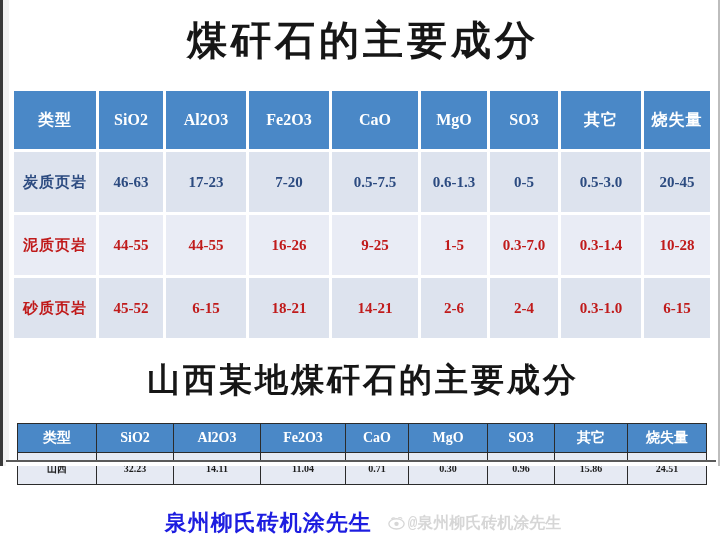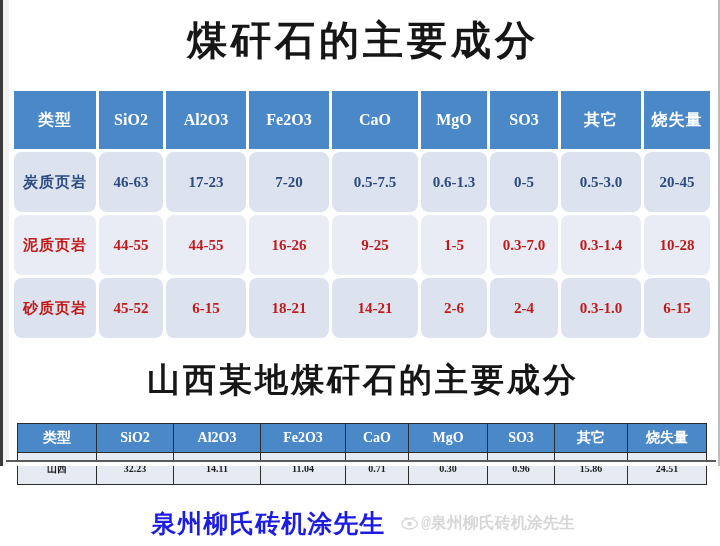--- a/index.html
+++ b/index.html
@@ -73,21 +73,20 @@
   }
   .table1 th {
     height: 58px;
     background: #4a88c7;
     color: #ffffff;
     font-size: 16px;
   }
   .table1 tbody td {
     height: 60px;
     font-size: 15px;
-    border-radius: 8px;
   }
   .row-a td { background: #dde3ee; color: #2c4b80; }
   .row-b td { background: #e9ecf5; color: #c01b1b; }
   .row-c td { background: #dde3ee; color: #c01b1b; }
   .t1-c0 { width: 82px; }
   .t1-c1 { width: 64px; }
   .t1-c2 { width: 80px; }
   .t1-c3 { width: 80px; }
   .t1-c4 { width: 86px; }
   .t1-c5 { width: 66px; }
@@ -143,21 +142,21 @@
     top: 502px;
     width: 720px;
     height: 42px;
     display: flex;
     align-items: center;
     justify-content: center;
     gap: 16px;
   }
   .footer-brand {
     font-family: Liberation Mono, monospace;
-    font-size: 25px;
+    font-size: 22px;
     font-weight: bold;
     color: #1d1de0;
     letter-spacing: 1px;
     white-space: nowrap;
   }
   .watermark {
     display: flex;
     align-items: center;
     gap: 3px;
     opacity: 0.40;

